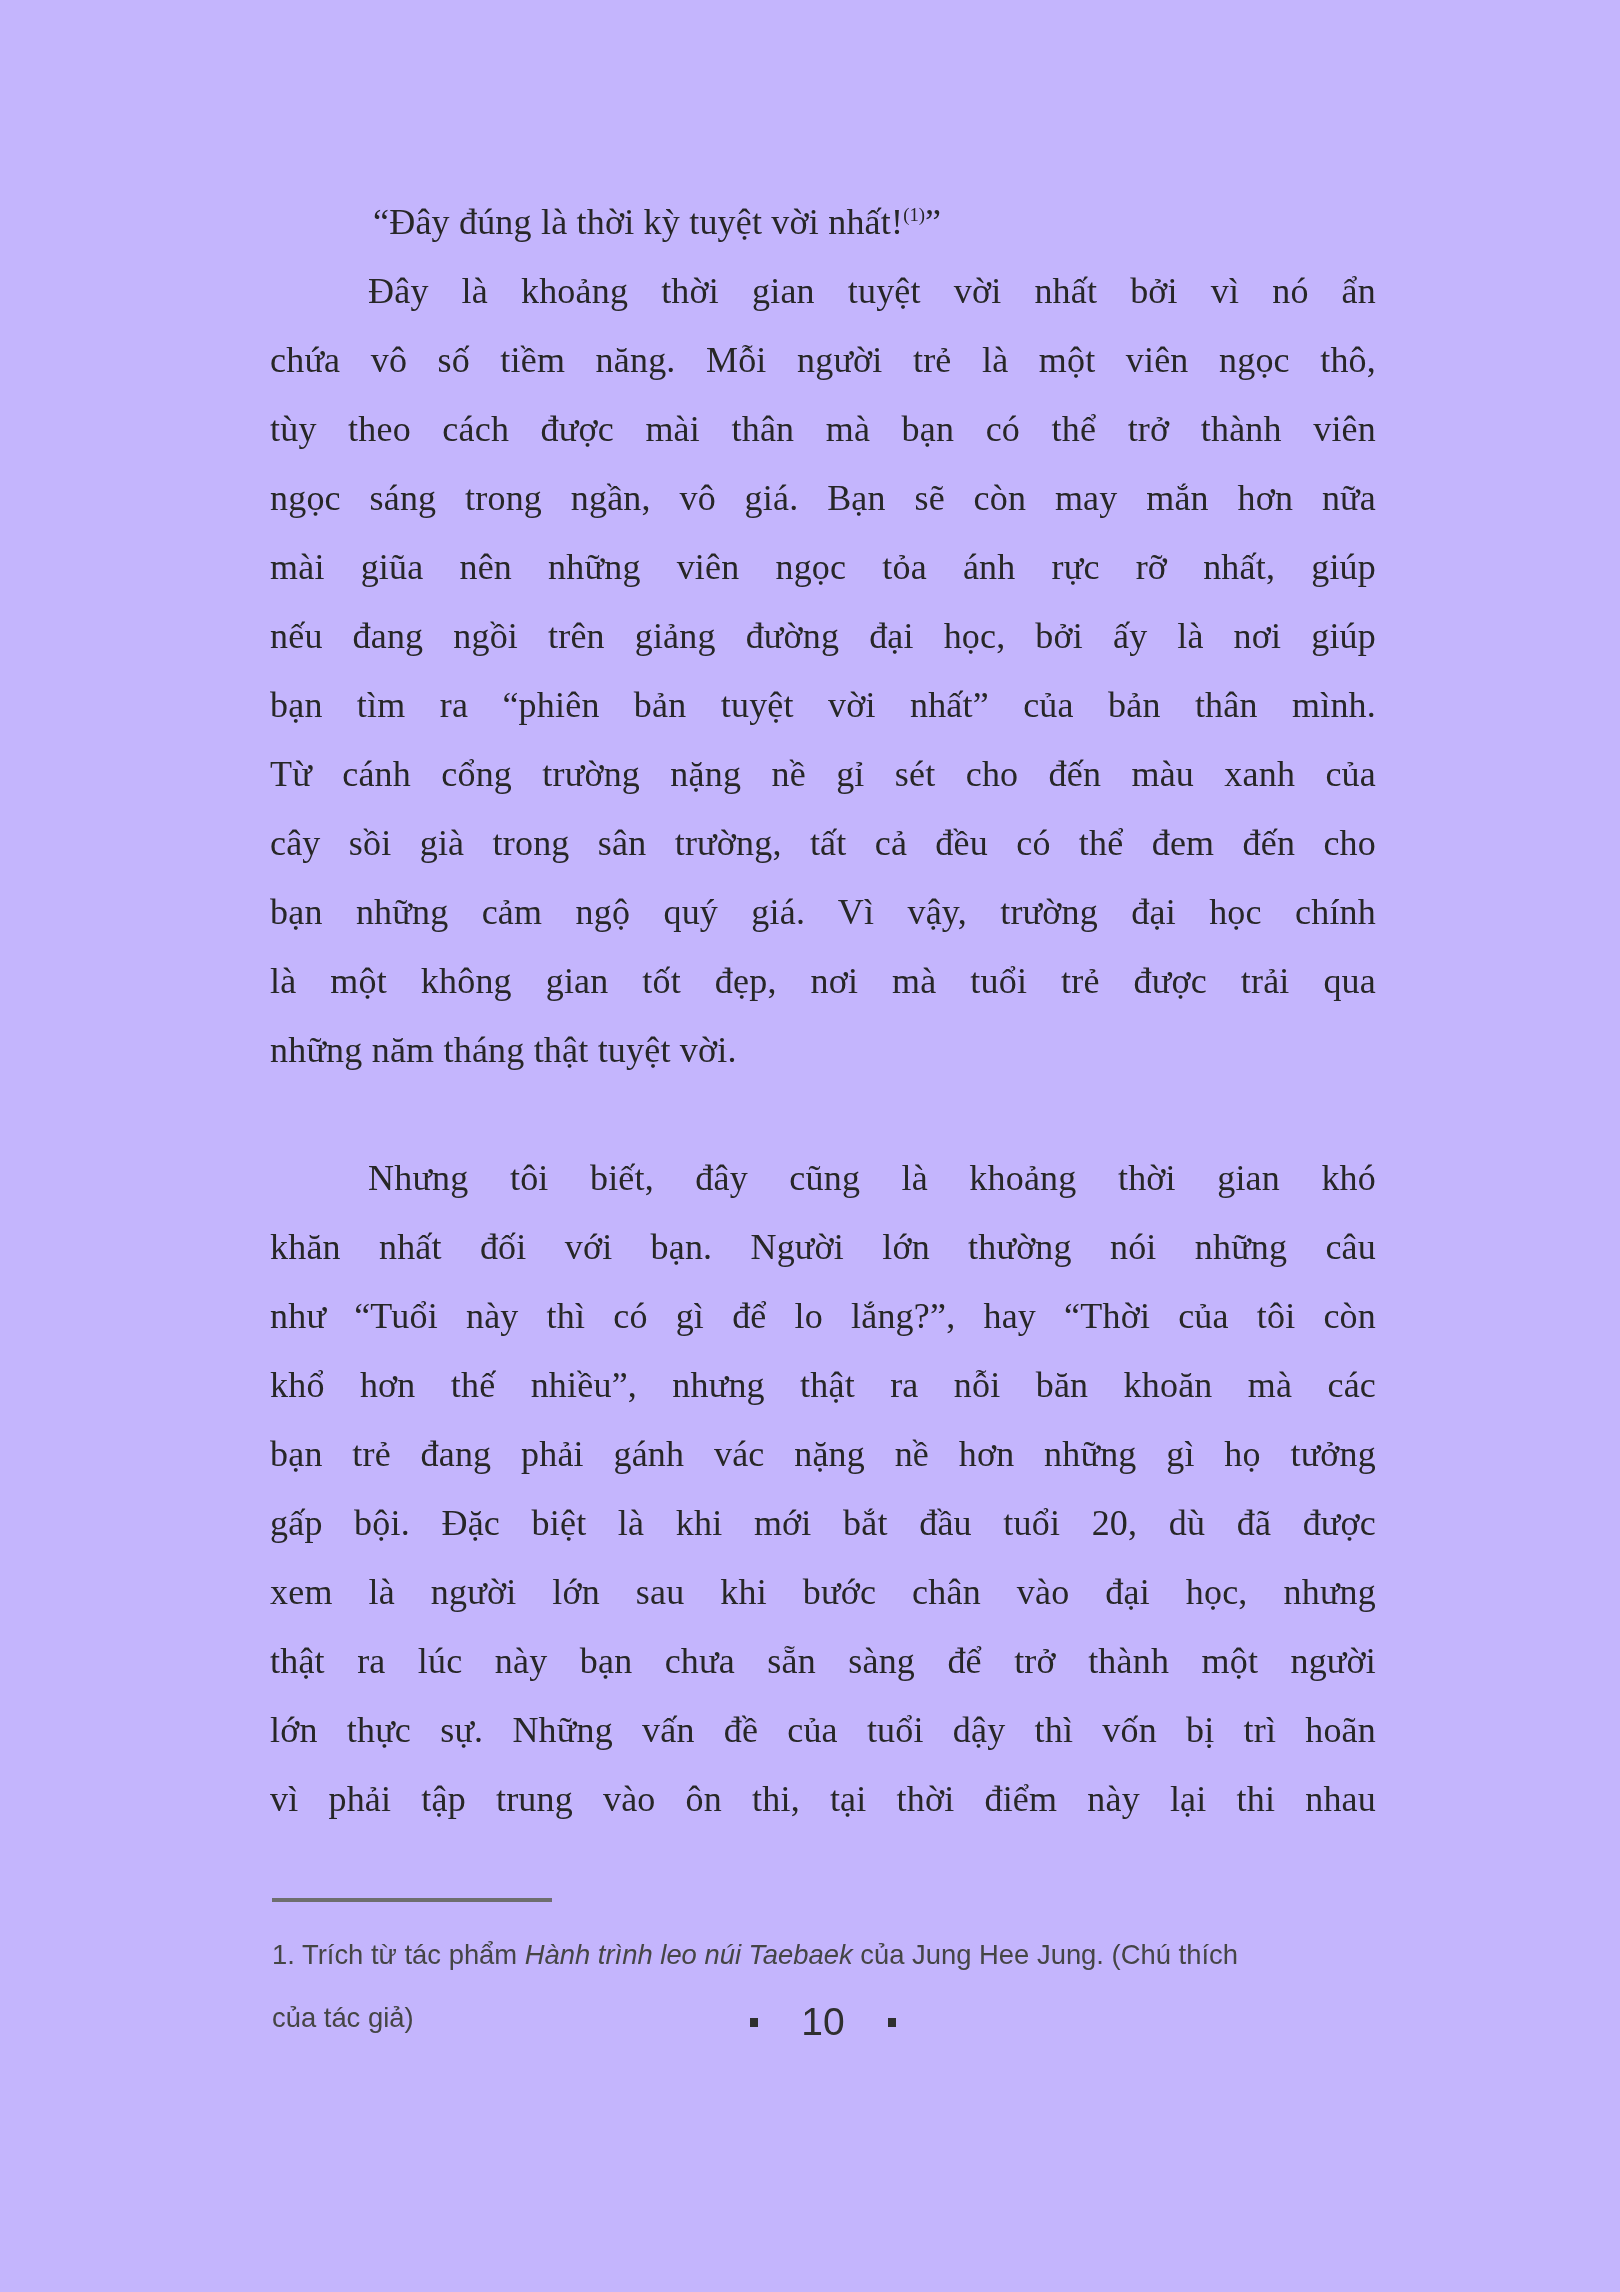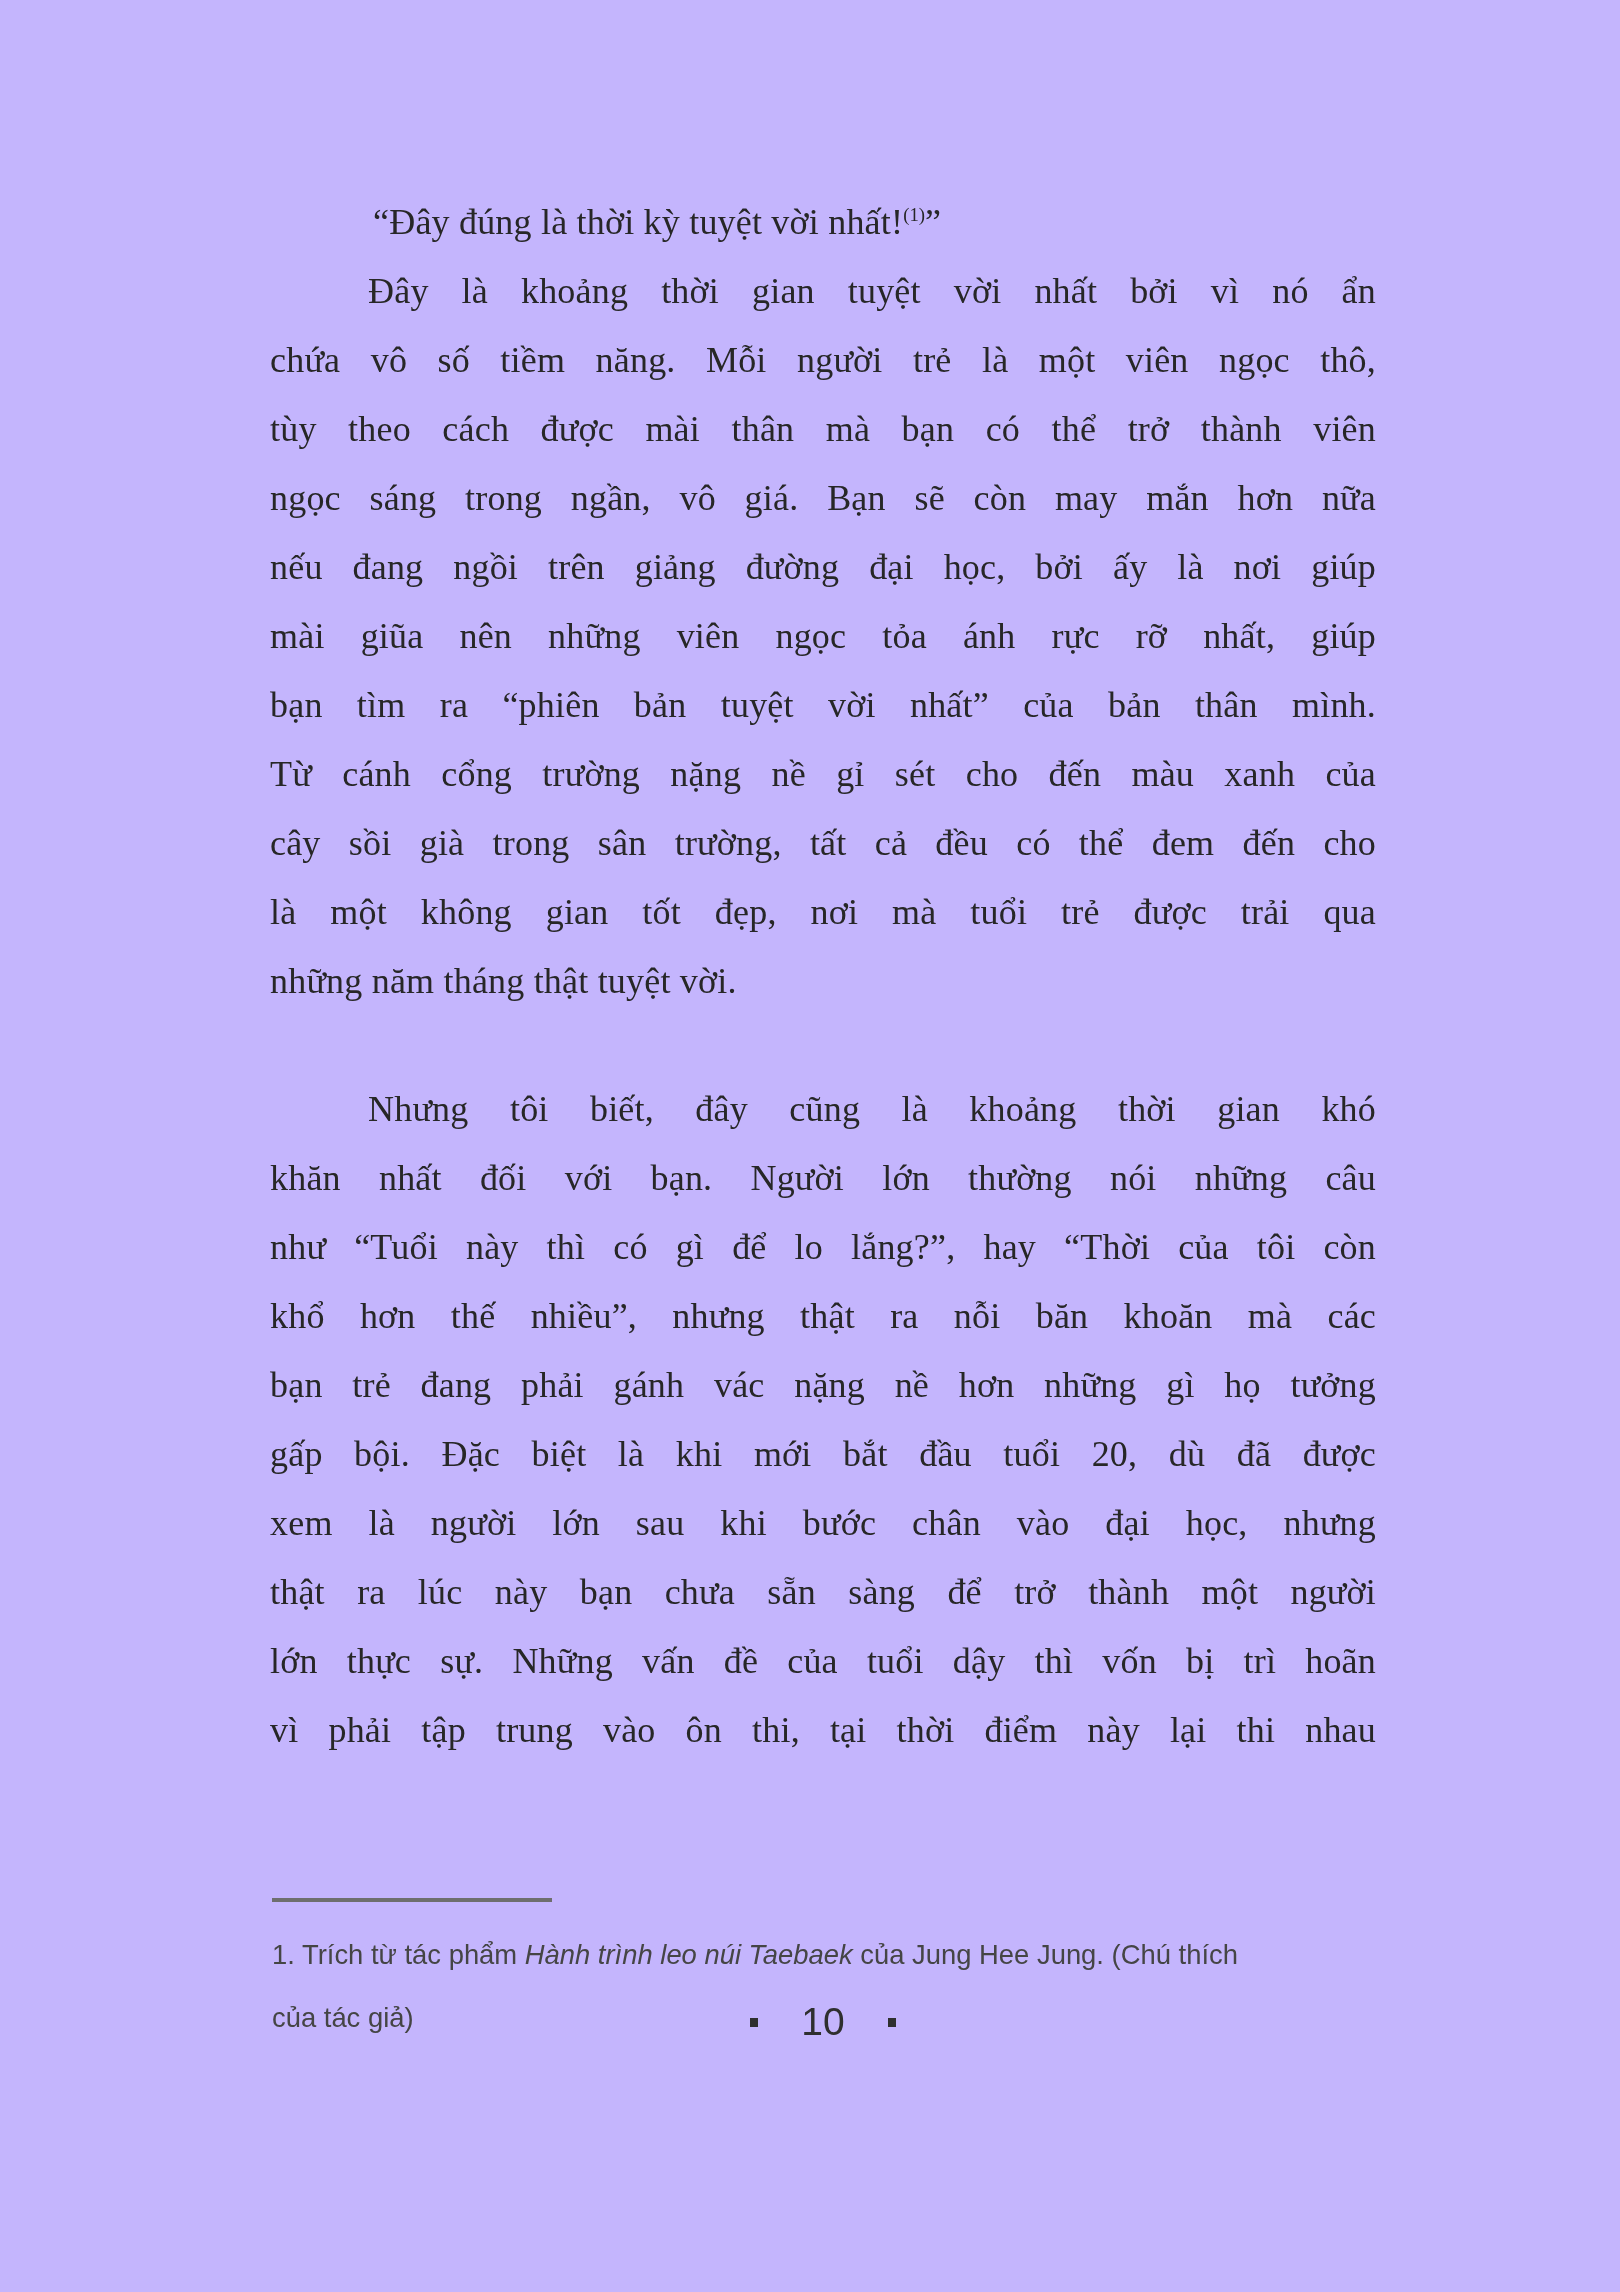--- a/index.html
+++ b/index.html
@@ -105,25 +105,26 @@
 <div class="page">
 
   <div class="body-text">
 
     <div class="line plain quote-indent"><span>“Đây đúng là thời kỳ tuyệt vời nhất!</span><sup class="fn-marker">(1)</sup><span>”</span></div>
 
     <div class="line j p-indent">Đây là khoảng thời gian tuyệt vời nhất bởi vì nó ẩn</div>
     <div class="line j">chứa vô số tiềm năng. Mỗi người trẻ là một viên ngọc thô,</div>
     <div class="line j">tùy theo cách được mài thân mà bạn có thể trở thành viên</div>
     <div class="line j">ngọc sáng trong ngần, vô giá. Bạn sẽ còn may mắn hơn nữa</div>
+    <div class="line j">mài giũa nên những viên ngọc tỏa ánh rực rỡ nhất, giúp</div>
     <div class="line j">nếu đang ngồi trên giảng đường đại học, bởi ấy là nơi giúp</div>
-    <div class="line j">mài giũa nên những viên ngọc tỏa ánh rực rỡ nhất, giúp</div>
     <div class="line j">bạn tìm ra “phiên bản tuyệt vời nhất” của bản thân mình.</div>
     <div class="line j">Từ cánh cổng trường nặng nề gỉ sét cho đến màu xanh của</div>
     <div class="line j">cây sồi già trong sân trường, tất cả đều có thể đem đến cho</div>
+    <div class="line j">bạn những cảm ngộ quý giá. Vì vậy, trường đại học chính</div>
     <div class="line j">là một không gian tốt đẹp, nơi mà tuổi trẻ được trải qua</div>
     <div class="line plain">những năm tháng thật tuyệt vời.</div>
 
     <div class="line j p-indent para-gap">Nhưng tôi biết, đây cũng là khoảng thời gian khó</div>
     <div class="line j">khăn nhất đối với bạn. Người lớn thường nói những câu</div>
     <div class="line j">như “Tuổi này thì có gì để lo lắng?”, hay “Thời của tôi còn</div>
     <div class="line j">khổ hơn thế nhiều”, nhưng thật ra nỗi băn khoăn mà các</div>
     <div class="line j">bạn trẻ đang phải gánh vác nặng nề hơn những gì họ tưởng</div>
     <div class="line j">gấp bội. Đặc biệt là khi mới bắt đầu tuổi 20, dù đã được</div>
     <div class="line j">xem là người lớn sau khi bước chân vào đại học, nhưng</div>

